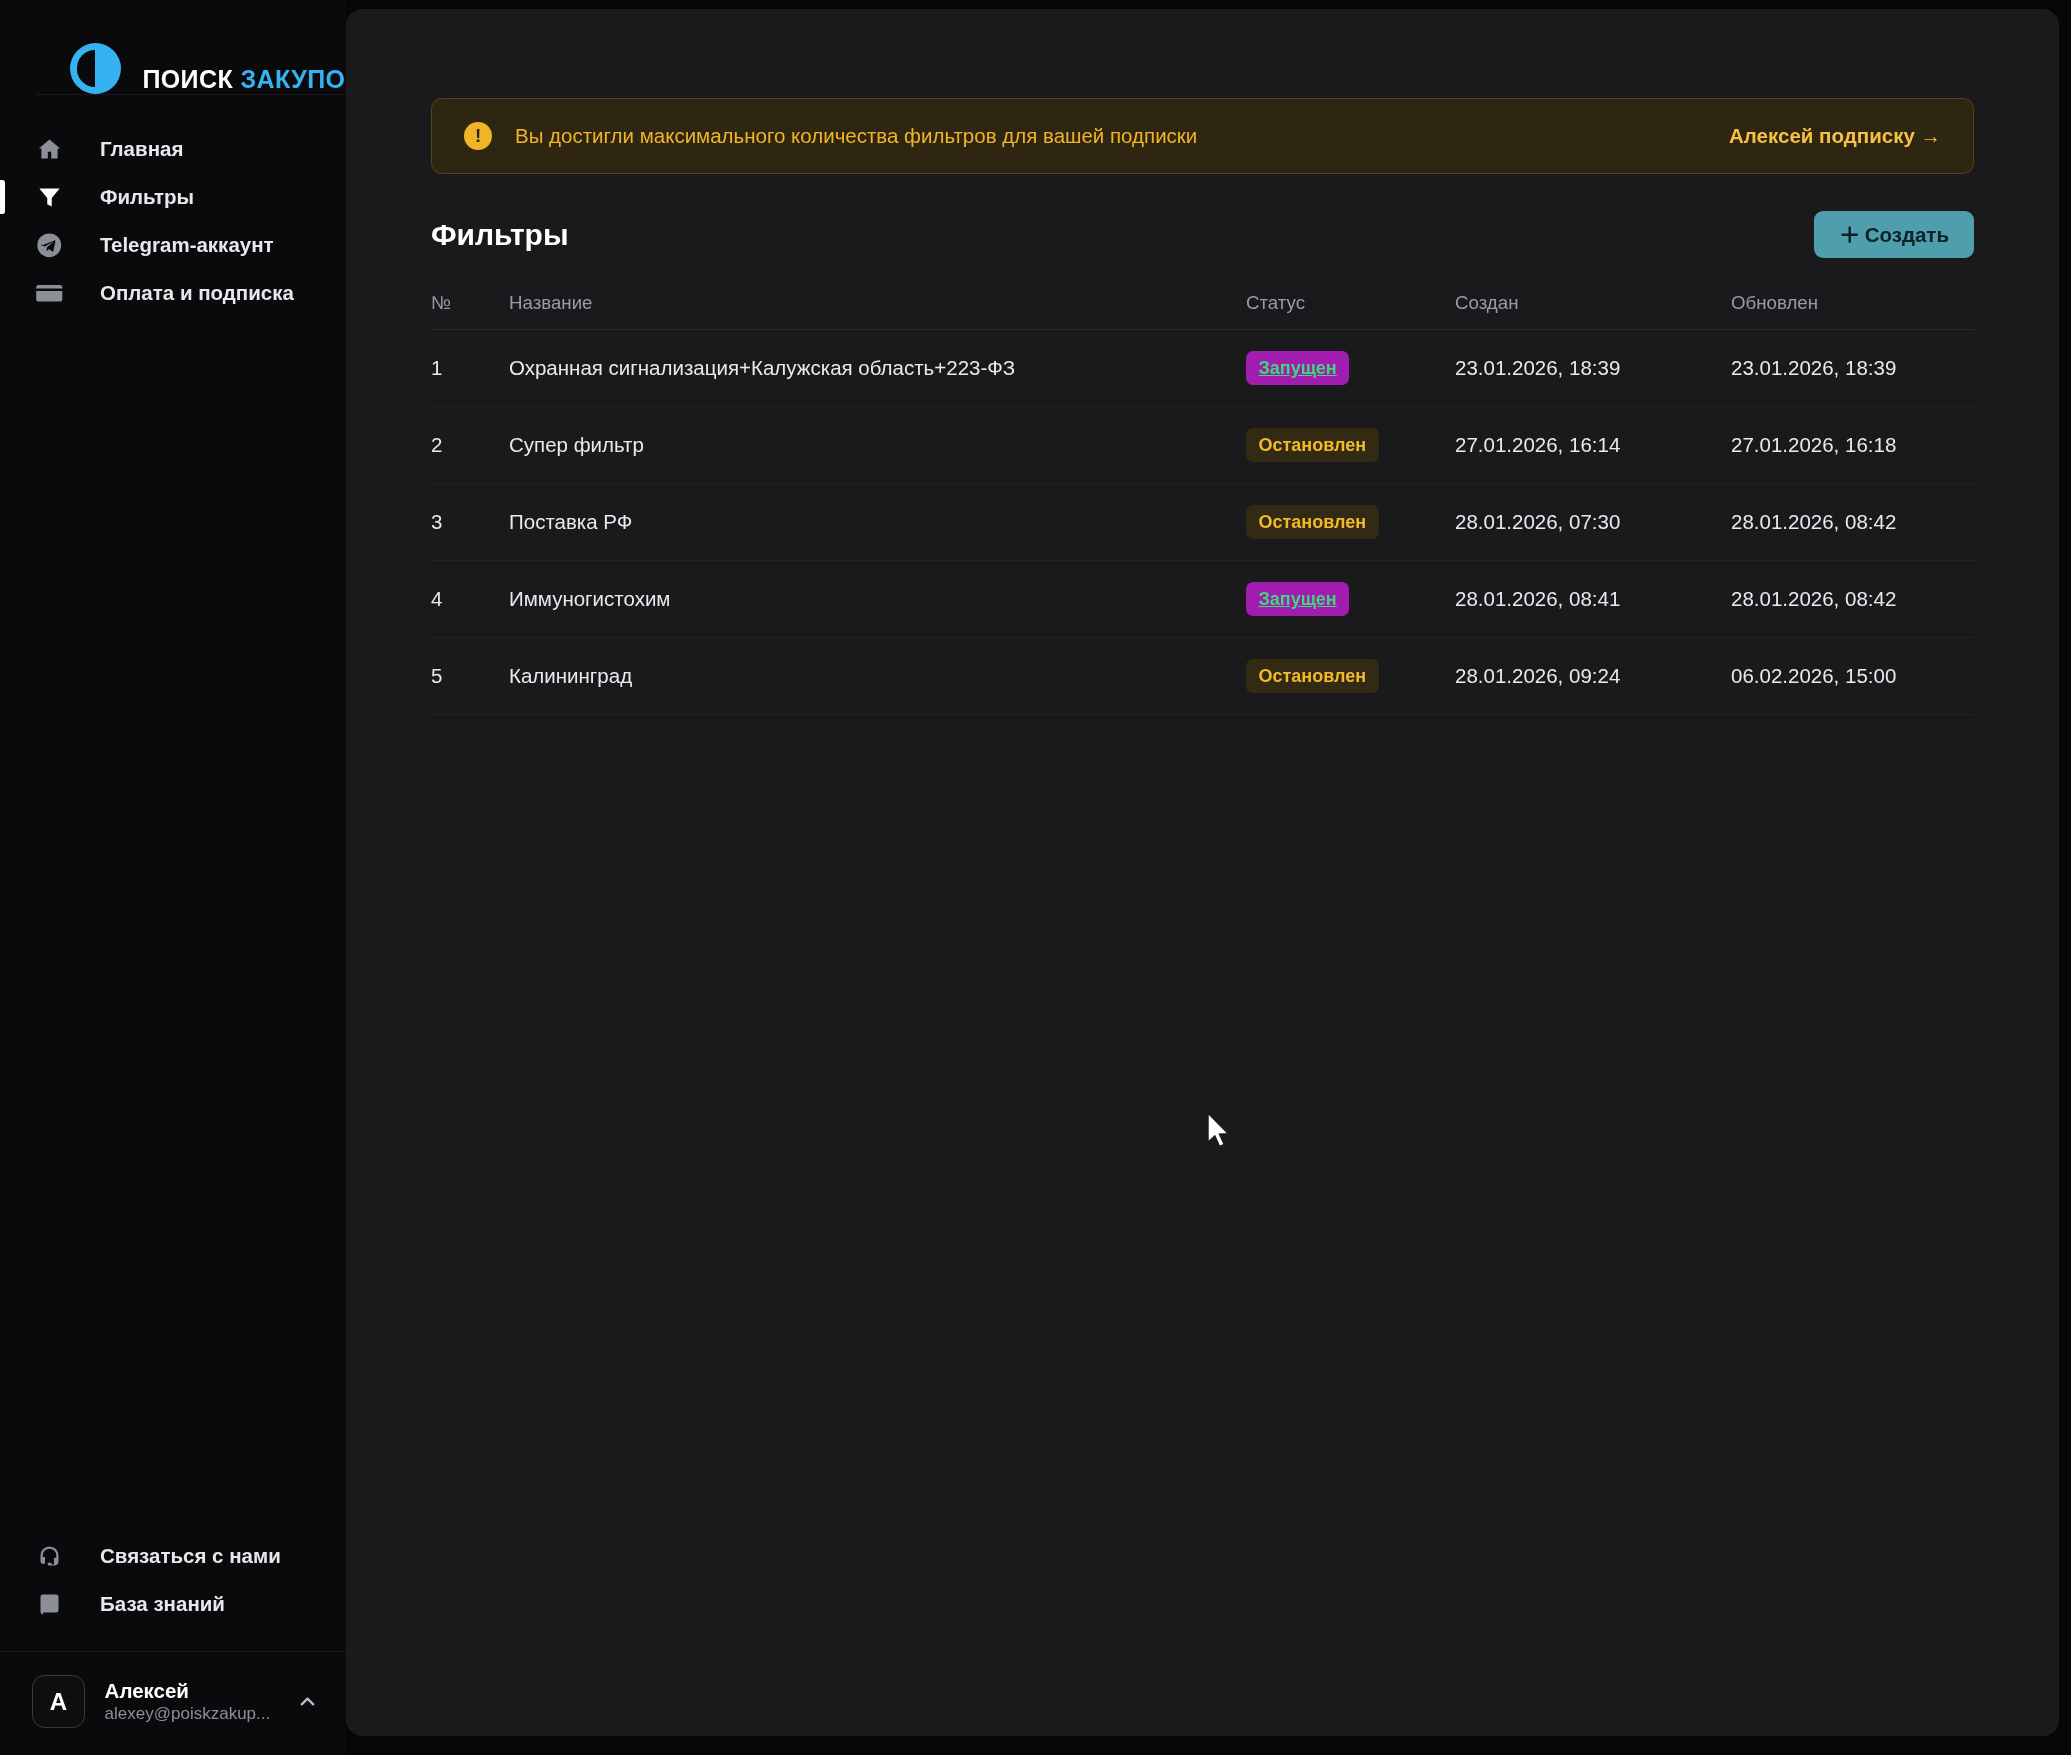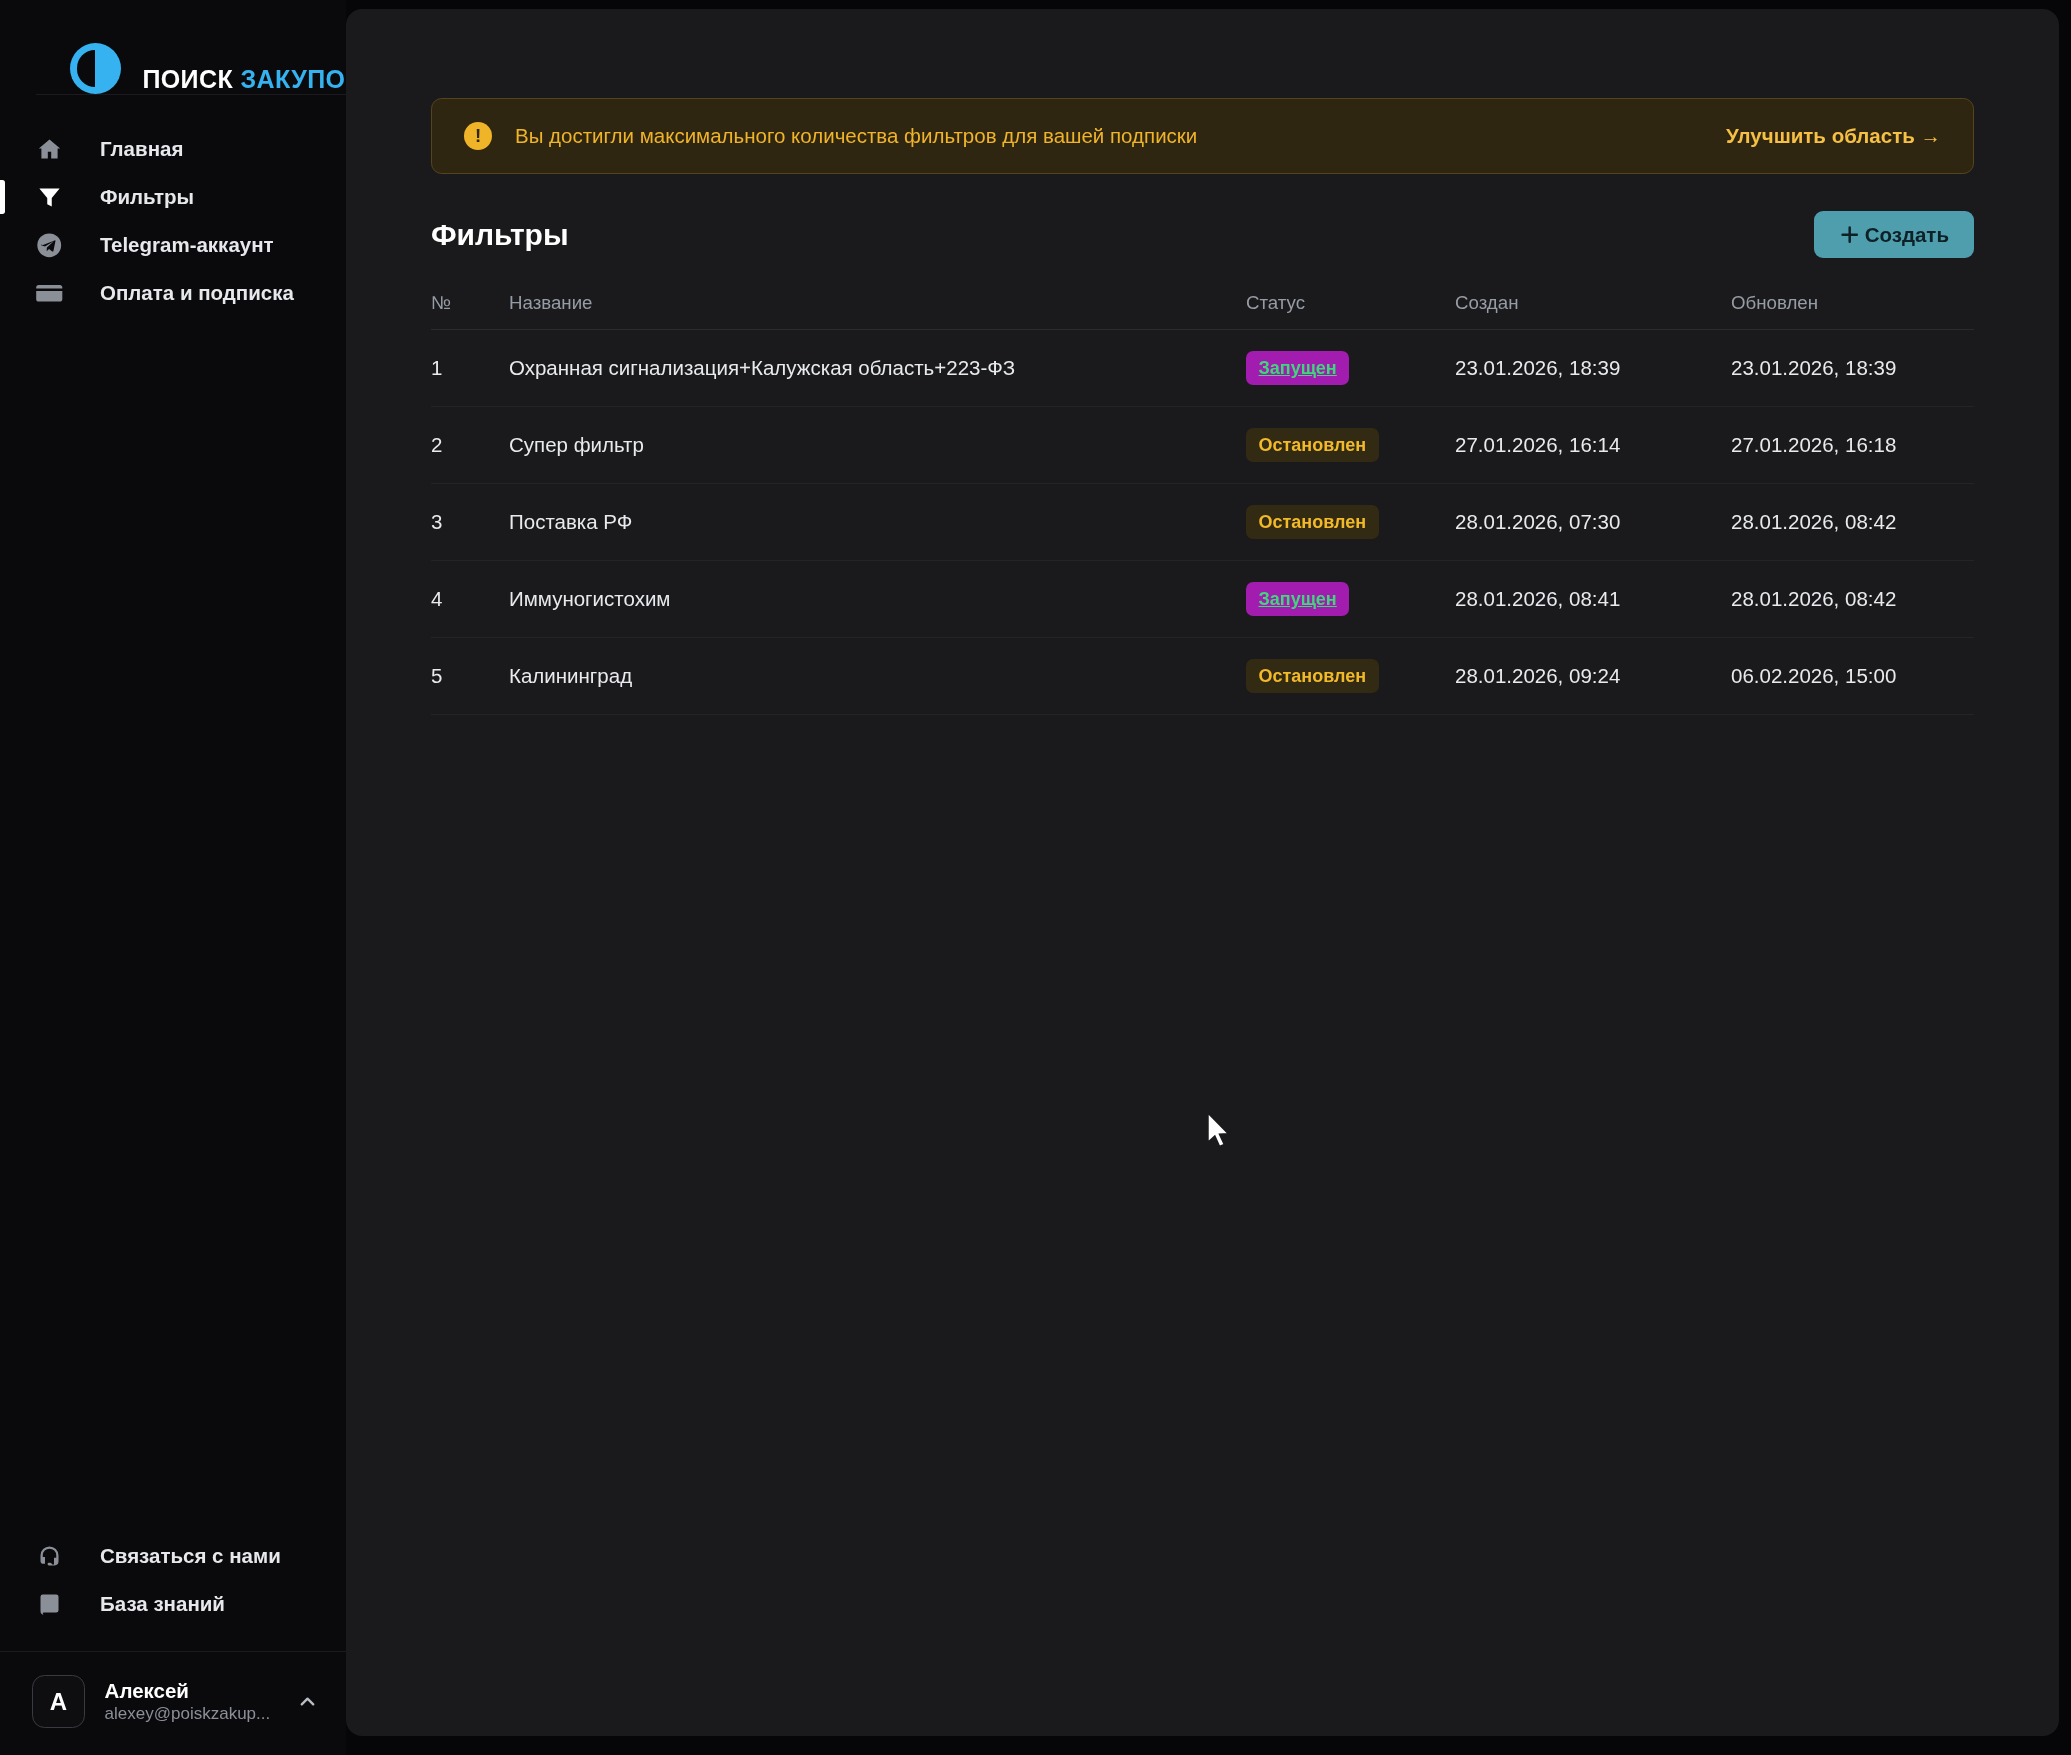--- a/index.html
+++ b/index.html
@@ -201,21 +201,21 @@
     </div>
   </div>
 </aside>
 
 <main class="main-card">
   <div class="content">
 
     <div class="banner">
       <span class="banner-icon">!</span>
       <span class="banner-text">Вы достигли максимального количества фильтров для вашей подписки</span>
-      <a class="banner-link">Улучшить область →</a>
+      <a class="banner-link">Алексей подписку →</a>
     </div>
 
     <div class="page-head">
       <h1 class="page-title">Фильтры</h1>
       <button class="create-btn">
         <span class="plus">
           <svg width="21.4" height="21.4" viewBox="0 0 24 24" fill="none" stroke="currentColor" stroke-width="2.8" stroke-linecap="round">
               <line x1="12" y1="4" x2="12" y2="20"></line>
               <line x1="4" y1="12" x2="20" y2="12"></line>
             </svg>

